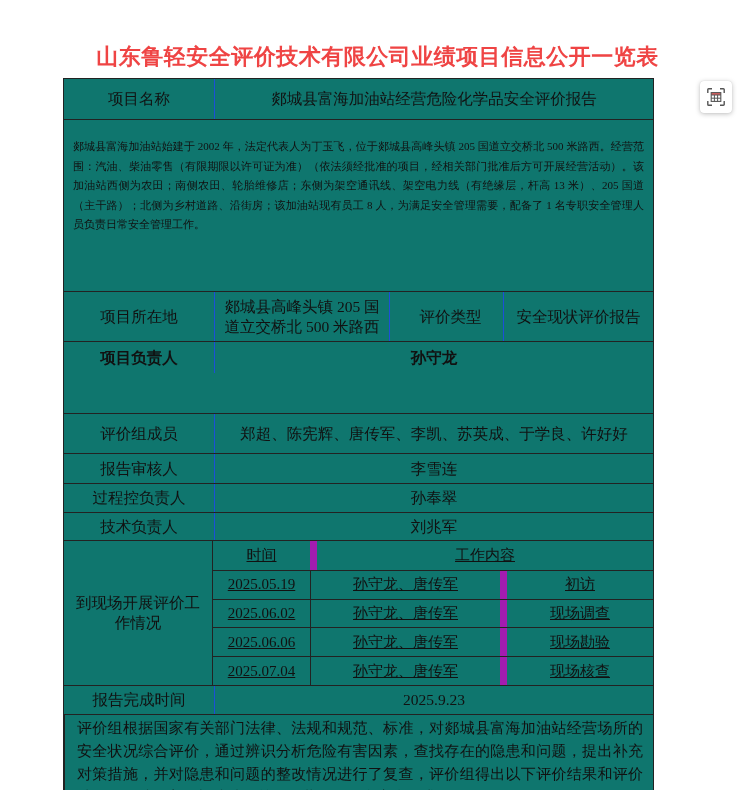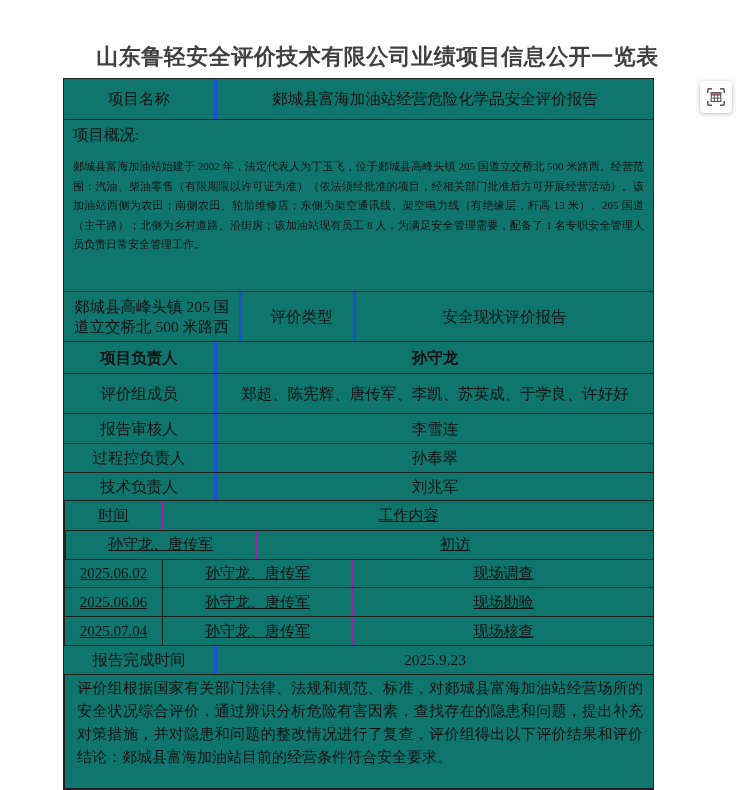--- a/index.html
+++ b/index.html
@@ -12,21 +12,21 @@
   }
   .page { position: relative; width: 755px; height: 790px; }
 
   .doc-title {
     padding-top: 42px;
     text-align: center;
     font-family: "Liberation Sans", "DejaVu Sans", sans-serif;
     font-weight: 700;
     font-size: 22px;
     letter-spacing: 0.5px;
-    color: #404040;
+    color: #ef4444;
   }
 
   .sheet {
     position: absolute;
     left: 63px;
     top: 78px;
     width: 591px;
     border: 1px solid #222;
     border-bottom-width: 2px;
     background: #0f766e;
@@ -37,31 +37,31 @@
 
   .cell {
     display: flex;
     align-items: center;
     justify-content: center;
     text-align: center;
     font-size: 15.5px;
     line-height: 20px;
     padding: 0 4px;
   }
-  .cell + .cell { border-left: 3px solid #1d4ed8; }
+  .cell + .cell { border-left: 1px solid #1d4ed8; }
 
   .label   { width: 150px; flex: none; padding: 0 6px; }
   .value   { flex: 1; }
 
   
   .r-name     { height: 40px; }
   .r-overview { height: 172px; }
   .r-loc      { height: 50px; }
   .r-pl       { height: 32px; font-weight: bold; }
-  .r-team     { height: 40px; }
+  .r-team     { height: 40px; margin-top: 40px; }
   .r-rev      { height: 30px; }
   .r-proc     { height: 29px; }
   .r-tech     { height: 28px; }
   .r-visit    { height: 145px; }
   .r-done     { height: 29px; }
   .r-other    { height: 114px; }
 
   .r-loc .loc-addr { width: 175px; flex: none; }
   .r-loc .loc-type { width: 114px; flex: none; padding-left: 12px; }
 
@@ -82,21 +82,21 @@
   .visit-label { width: 148px; flex: none; }
   .visit-grid  { flex: 1; display: flex; flex-direction: column; border-left: 1px solid #222; text-decoration: underline; }
   .visit-row   { display: flex; height: 29px; border-top: 1px solid #222; }
   .visit-row:first-child { border-top: none; }
   .vcell {
     display: flex; align-items: center; justify-content: center;
     font-size: 15px; text-align: center;
   }
   .vcell.c1 { width: 97px;  flex: none; }
   .vcell.c2 { width: 190px; flex: none; border-left: 1px solid #222; }
-  .vcell.c3 { flex: 1; border-left: 2px solid #a21caf; }
+  .vcell.c3 { flex: 1; border-left: 7px solid #a21caf; }
 
   .other-cell {
     display: block;
     flex: 1;
     text-align: justify;
     font-size: 15px;
     line-height: 23px;
     padding: 2px 10px 0 12px;
     border-left: 1px solid #222;
   }
@@ -125,26 +125,26 @@
 
   <div class="sheet">
 
     <div class="row r-name">
       <div class="cell label">项目名称</div>
       <div class="cell value">郯城县富海加油站经营危险化学品安全评价报告</div>
     </div>
 
     <div class="row r-overview">
       <div class="cell overview-cell">
-        <div class="overview-head">项目概况:</div>
         <p class="overview-text">郯城县富海加油站始建于 2002 年，法定代表人为丁玉飞，位于郯城县高峰头镇 205 国道立交桥北 500 米路西。经营范围：汽油、柴油零售（有限期限以许可证为准）（依法须经批准的项目，经相关部门批准后方可开展经营活动）。该加油站西侧为农田；南侧农田、轮胎维修店；东侧为架空通讯线、架空电力线（有绝缘层，杆高 13 米）、205 国道（主干路）；北侧为乡村道路、沿街房；该加油站现有员工 8 人，为满足安全管理需要，配备了 1 名专职安全管理人员负责日常安全管理工作。</p>
       </div>
     </div>
 
     <div class="row r-loc">
+      <div class="cell label">项目所在地</div>
       <div class="cell loc-addr">郯城县高峰头镇 205 国道立交桥北 500 米路西</div>
       <div class="cell loc-type">评价类型</div>
       <div class="cell value">安全现状评价报告</div>
     </div>
 
     <div class="row r-pl">
       <div class="cell label">项目负责人</div>
       <div class="cell value">孙守龙</div>
     </div>
 
@@ -162,26 +162,28 @@
       <div class="cell label">过程控负责人</div>
       <div class="cell value">孙奉翠</div>
     </div>
 
     <div class="row r-tech">
       <div class="cell label">技术负责人</div>
       <div class="cell value">刘兆军</div>
     </div>
 
     <div class="row r-visit">
+      <div class="cell label visit-label">到现场开展评价工作情况</div>
       <div class="visit-grid">
         <div class="visit-row">
           <div class="vcell c1">时间</div>
           <div class="vcell c3">工作内容</div>
         </div>
         <div class="visit-row">
+          <div class="vcell c1">2025.05.19</div>
           <div class="vcell c2">孙守龙、唐传军</div>
           <div class="vcell c3">初访</div>
         </div>
         <div class="visit-row">
           <div class="vcell c1">2025.06.02</div>
           <div class="vcell c2">孙守龙、唐传军</div>
           <div class="vcell c3">现场调查</div>
         </div>
         <div class="visit-row">
           <div class="vcell c1">2025.06.06</div>

